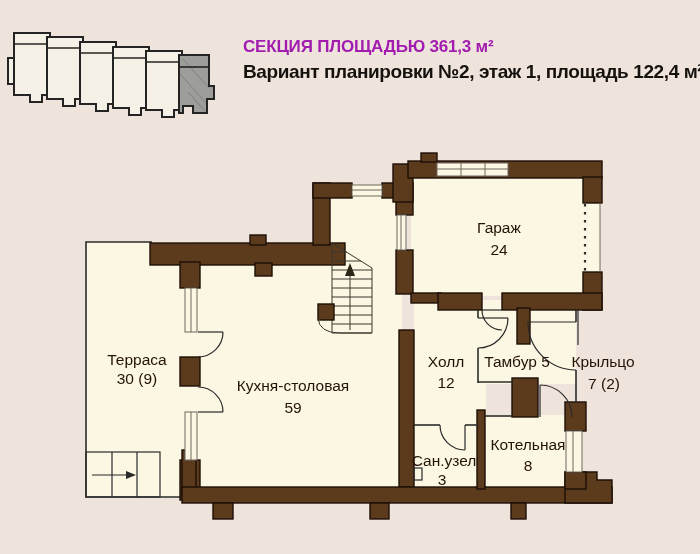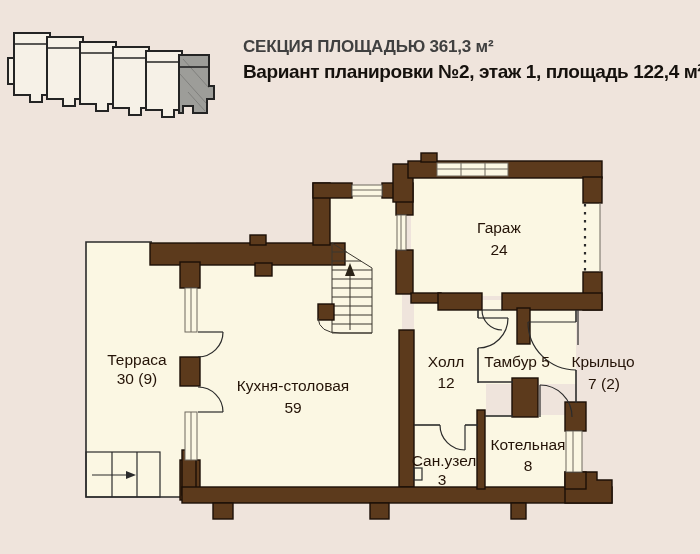--- a/index.html
+++ b/index.html
@@ -4,21 +4,21 @@
 <style>
   html,body{margin:0;padding:0;}
   body{
     width:700px;height:554px;position:relative;overflow:hidden;
     background:#efe4dc;
     font-family:"Liberation Sans", sans-serif;
   }
   #siteplan{position:absolute;left:0;top:0;}
   #hdr{position:absolute;left:243px;top:36px;width:450px;}
   #hdr .t1{
-    color:#404040;font-size:17px;font-weight:700;letter-spacing:-0.2px;
+    color:#a21caf;font-size:17px;font-weight:700;letter-spacing:-0.2px;
     line-height:22px;white-space:nowrap;
   }
   #hdr .t2{
     color:#15110d;font-size:19px;font-weight:700;letter-spacing:-0.4px;
     line-height:24px;white-space:nowrap;margin-top:2px;
   }
   #plan{position:absolute;left:0;top:0;}
   text{font-family:"Liberation Sans", sans-serif;fill:#241307;}
   .rlbl{font-size:15.5px;}
   .wall{fill:#5c3a1c;stroke:#1c0f06;stroke-width:1.4;}

